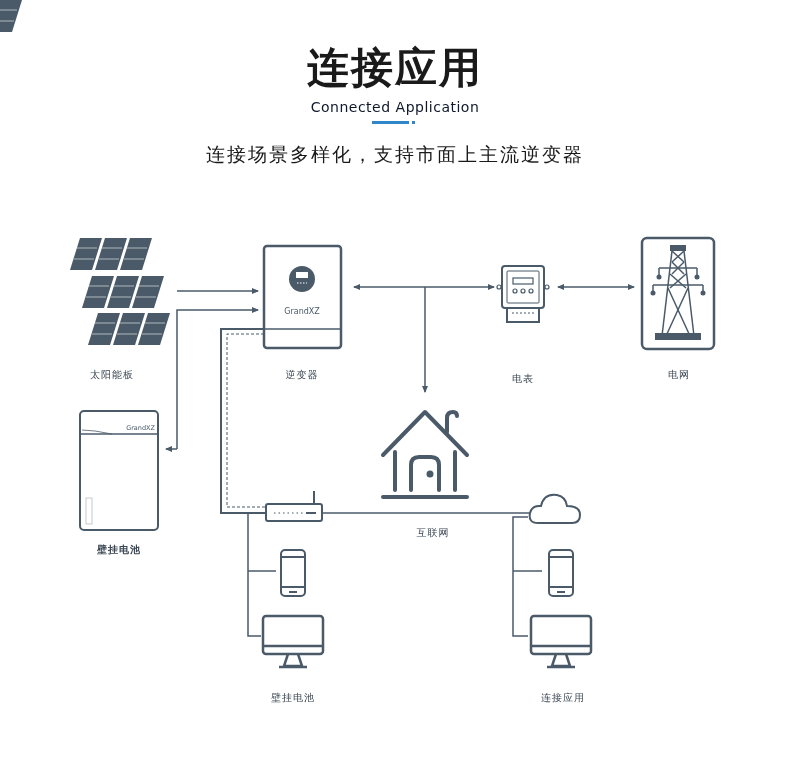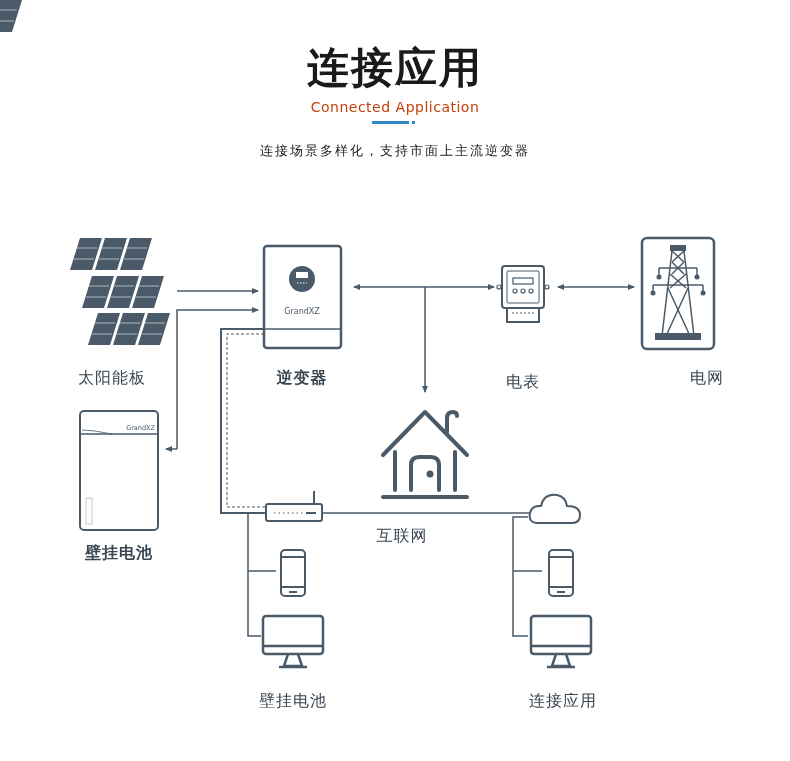--- a/index.html
+++ b/index.html
@@ -1,22 +1,22 @@
 <!DOCTYPE html>
 <html><head>
 <meta charset="utf-8">
 <style>
   html,body{margin:0;padding:0;background:#ffffff;}
   body{width:790px;height:761px;position:relative;overflow:hidden;font-family:"DejaVu Sans","Liberation Sans",sans-serif;}
   .title{position:absolute;left:0;width:790px;top:40px;text-align:center;font-size:42px;font-weight:bold;color:#1a1a1a;letter-spacing:2px;}
-  .subtitle{position:absolute;left:0;width:790px;top:99px;text-align:center;font-size:14px;color:#c2410c;letter-spacing:0.5px;}
+  .subtitle{position:absolute;left:0;width:790px;top:99px;text-align:center;font-size:14px;color:#0f172a;letter-spacing:0.5px;}
   .underline{position:absolute;left:372px;top:121px;width:37px;height:3px;background:#2f86c8;}
   .underdot{position:absolute;left:412px;top:121px;width:3px;height:3px;background:#2f86c8;}
-  .tagline{position:absolute;left:0;width:790px;top:142px;text-align:center;font-size:13px;color:#1a1a1a;letter-spacing:2px;}
-  .label{position:absolute;font-size:16px;color:#3a4652;text-align:center;width:100px;letter-spacing:1px;}
+  .tagline{position:absolute;left:0;width:790px;top:142px;text-align:center;font-size:19px;color:#1a1a1a;letter-spacing:2px;}
+  .label{position:absolute;font-size:10px;color:#3a4652;text-align:center;width:100px;letter-spacing:1px;}
   svg.diagram{position:absolute;left:0;top:0;}
 </style>
 </head>
 <body>
 
 <div class="title">连接应用</div>
 <div class="subtitle">Connected Application</div>
 <div class="underline"></div>
 <div class="underdot"></div>
 <div class="tagline">连接场景多样化，支持市面上主流逆变器</div>
@@ -163,19 +163,19 @@
   </g>
   <g fill="none" stroke="#4a5a68" stroke-width="2.5">
     <rect x="531" y="616" width="60" height="38" rx="3"></rect>
     <line x1="531" y1="646" x2="591" y2="646"></line>
     <path d="M556,654 L552,666 L570,666 L566,654"></path>
     <line x1="547" y1="667" x2="575" y2="667"></line>
   </g>
 </svg>
 
 <div class="label" style="left:62px;top:368px;">太阳能板</div>
-<div class="label" style="left:252px;top:368px;font-weight:bold;">逆变器</div>
+<div class="label" style="left:252px;top:368px;">逆变器</div>
 <div class="label" style="left:473px;top:372px;">电表</div>
-<div class="label" style="left:657px;top:368px;">电网</div>
+<div class="label" style="left:629px;top:368px;">电网</div>
 <div class="label" style="left:69px;top:543px;font-weight:bold;">壁挂电池</div>
-<div class="label" style="left:352px;top:526px;">互联网</div>
+<div class="label" style="left:383px;top:526px;">互联网</div>
 <div class="label" style="left:243px;top:691px;">壁挂电池</div>
 <div class="label" style="left:513px;top:691px;">连接应用</div>
 
 </body></html>

